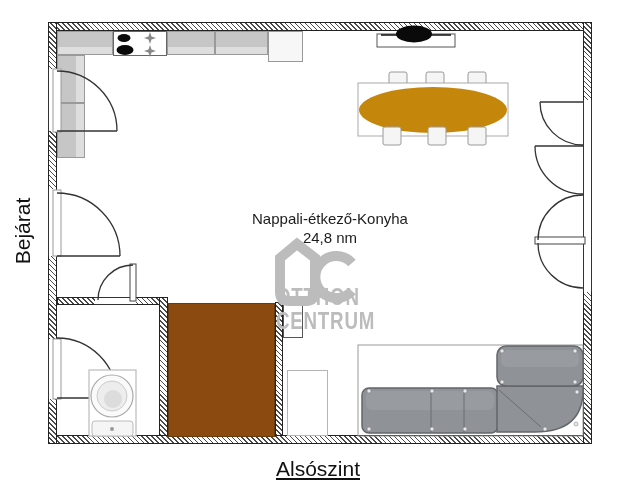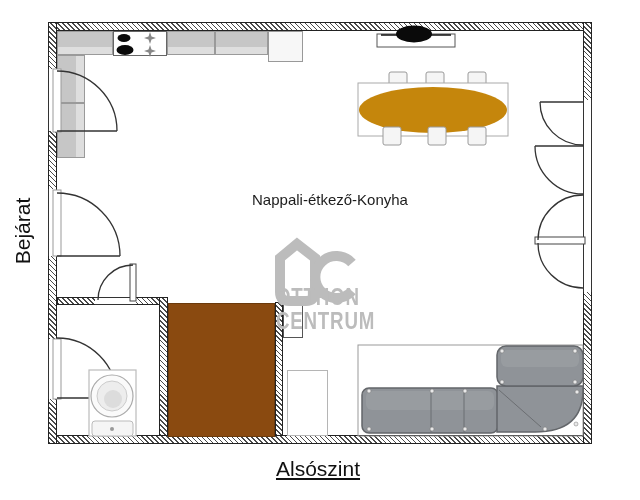--- a/index.html
+++ b/index.html
@@ -142,20 +142,21 @@
       <circle class="stud" cx="502" cy="351" r="2"></circle>
         <circle class="stud" cx="575" cy="351" r="2"></circle>
       <circle class="stud" cx="502" cy="382" r="2"></circle>
         <circle class="stud" cx="575" cy="382" r="2"></circle>
       <circle class="stud" cx="577" cy="392" r="2"></circle>
         <circle class="stud" cx="576" cy="424" r="2"></circle>
       <circle class="stud" cx="545" cy="429" r="2"></circle>
     </g>
   </svg>
 
-  <div class="lbl room-lbl" style="left:230px;top:190px;width:200px;">
+  <div class="lbl room-lbl" style="left:230px;top:209px;width:200px;">
     <div>Nappali-étkező-Konyha</div>
+    <div>24,8 nm</div>
   </div>
 
   <div class="lbl big-lbl vert-lbl" style="left:-33px;top:220px;width:110px;height:22px;">Bejárat</div>
 
   <div class="lbl big-lbl" style="left:228px;top:457px;width:180px;text-decoration:underline;">Alsószint</div>
 </div>
 
 </body></html>

